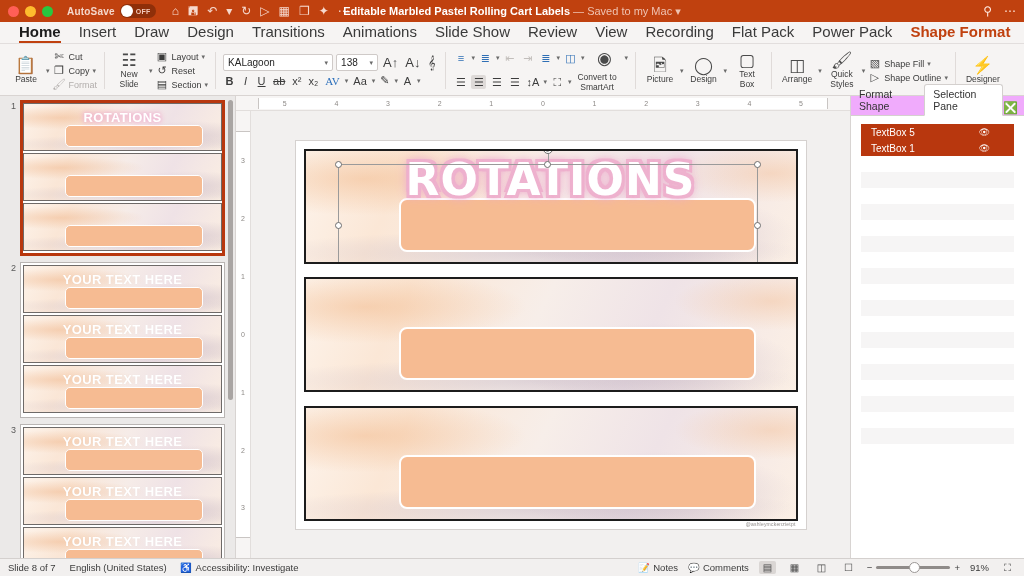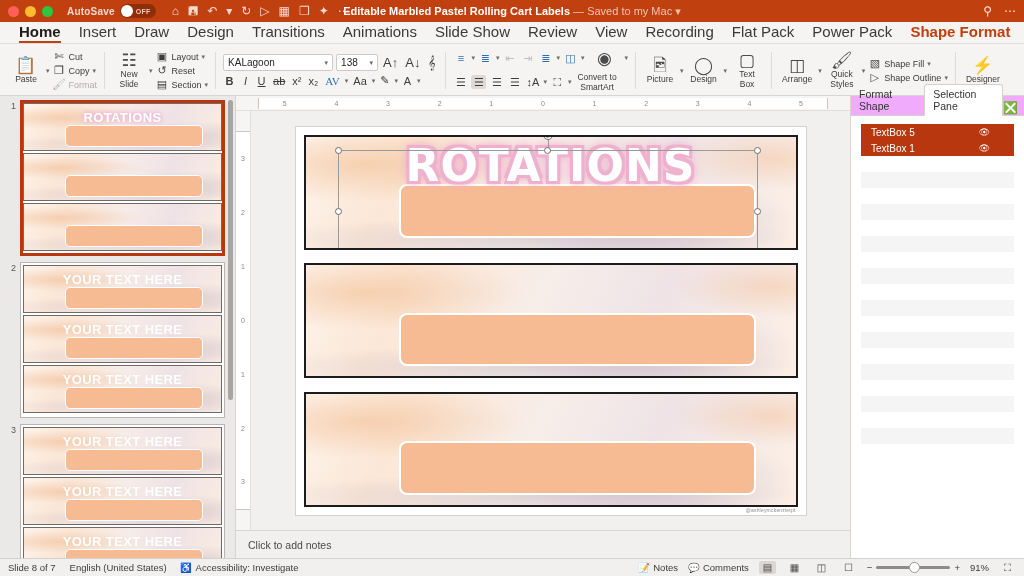--- a/index.html
+++ b/index.html
@@ -648,23 +648,20 @@
             <div class="bigstrip">
               <div class="bigtitle"></div>
               <div class="pill"></div>
             </div>
 
             <div class="slide-wm">@ashleymckenzietpt</div>
           </div>
         </div>
       </div>
 
-      <div class="notes">
-        <span>Click to add notes</span>
-      </div>
     </div>
 
     <div class="rightpane">
       <div class="panetabs">
         <div class="panetab">Format Shape</div>
         <div class="panetab active">Selection Pane</div>
         <div class="pane-close">❎</div>
       </div>
       <div class="panebody">
         <div class="sellist">

